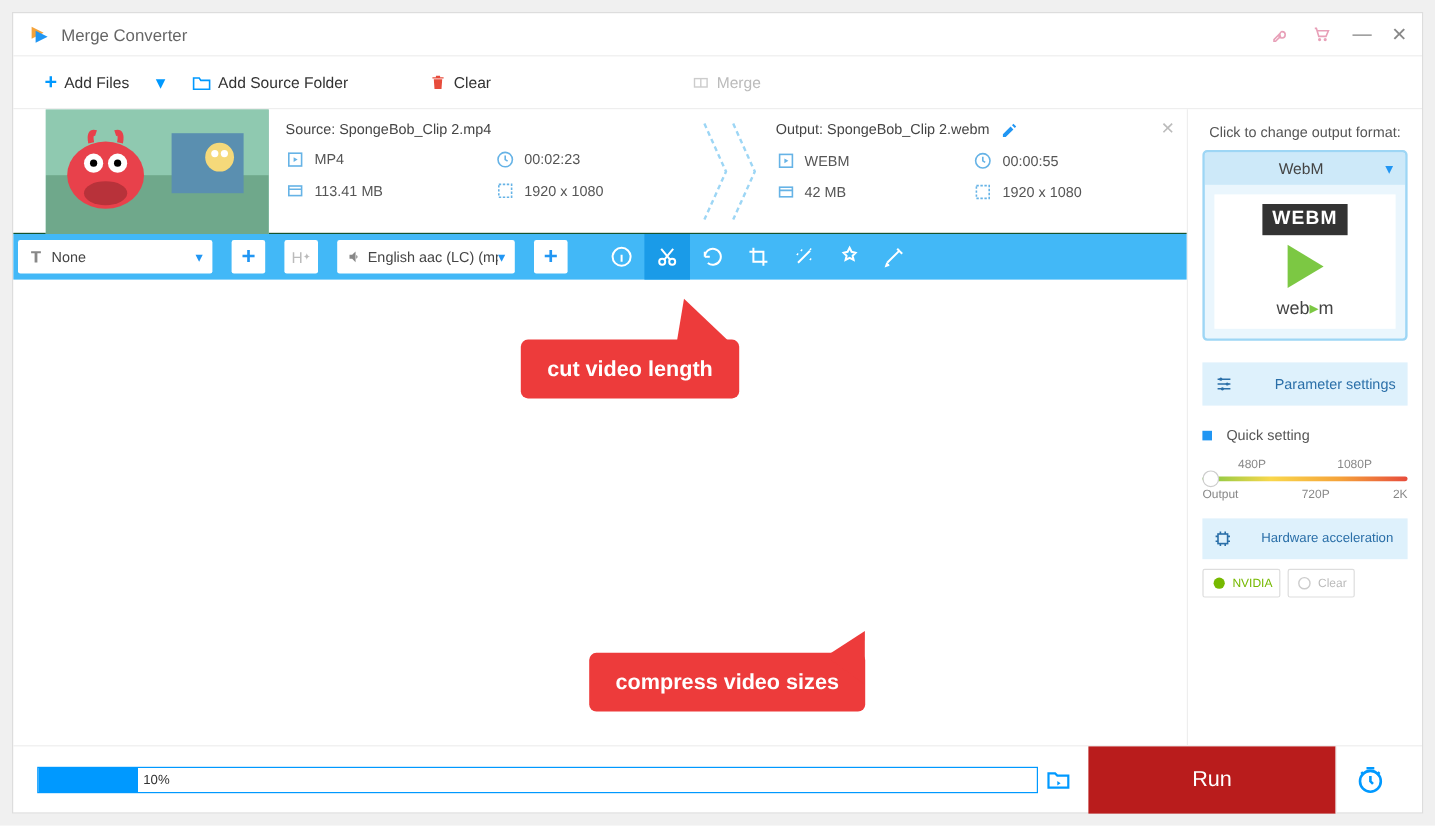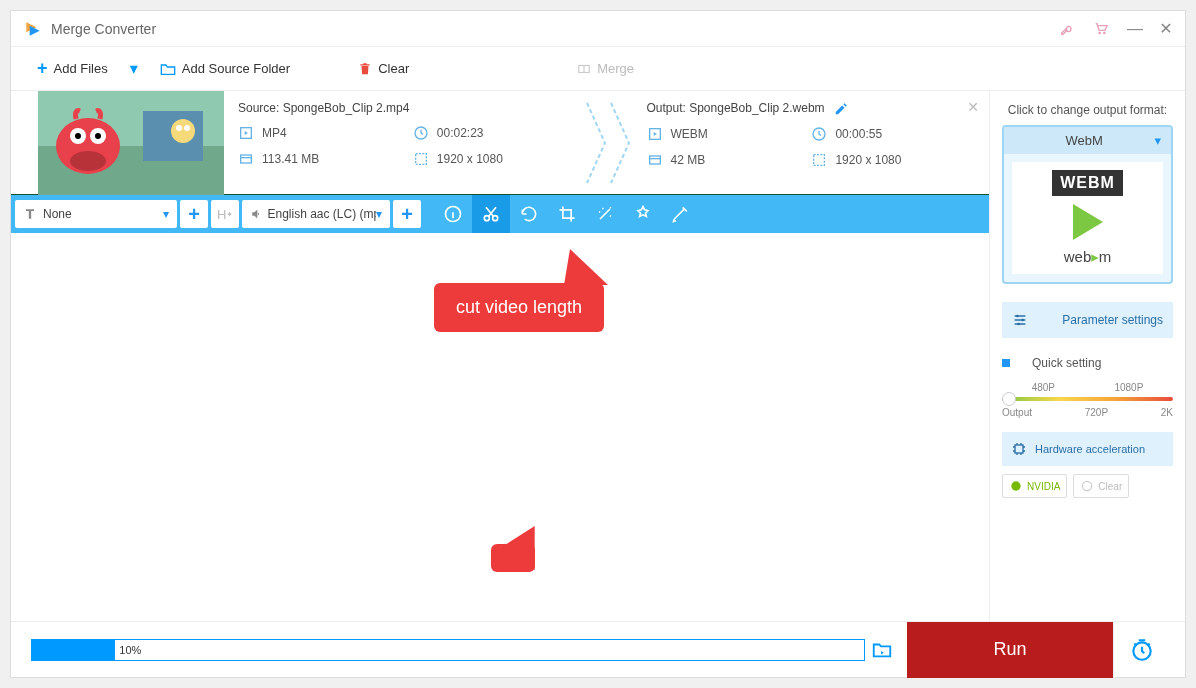--- a/index.html
+++ b/index.html
@@ -38,58 +38,58 @@
 .info-header { font-size: 12px; color: #444; margin-bottom: 10px; }
 .info-grid { display: grid; grid-template-columns: auto auto; gap: 10px 30px; font-size: 12px; color: #555; }
 .info-item { display: flex; align-items: center; gap: 8px; }
 .info-icon { width: 16px; height: 16px; color: #66b3e6; flex-shrink: 0; }
 .arrow-sep { position: absolute; left: 50%; top: 0; bottom: 0; transform: translateX(-50%); display: flex; align-items: center; }
 .arrow-sep svg { width: 60px; height: 90px; }
 .close-x { position: absolute; top: 8px; right: 10px; color: #bbb; font-size: 14px; cursor: pointer; }
 .edit-pencil { color: #2196f3; margin-left: 6px; cursor: pointer; }
 
 
-.blue-bar { height: 38px; background: #42b8f7; display: flex; align-items: center; padding: 0 4px; gap: 3px; }
+.blue-bar { height: 38px; background: #42b8f7; display: flex; align-items: center; padding: 0 4px; gap: 16px; }
 .bb-select { background: #fff; height: 28px; display: flex; align-items: center; padding: 0 8px; font-size: 12px; color: #444; border-radius: 2px; }
 .bb-select-subtitle { width: 162px; }
 .bb-select-audio { width: 148px; }
 .bb-chev { color: #2196f3; margin-left: auto; }
 .bb-plus { width: 28px; height: 28px; background: #fff; display: flex; align-items: center; justify-content: center; color: #2196f3; font-size: 20px; font-weight: bold; border-radius: 2px; cursor: pointer; }
 .bb-h { width: 28px; height: 28px; background: #fff; display: flex; align-items: center; justify-content: center; color: #bbb; font-size: 13px; border-radius: 2px; cursor: pointer; }
 .bb-tool { width: 38px; height: 38px; display: flex; align-items: center; justify-content: center; color: #fff; cursor: pointer; }
 .bb-tool.active { background: #1a9be8; }
 .bb-tool svg { width: 20px; height: 20px; }
 .bb-tools { display: flex; margin-left: 10px; }
 
 
-.callout { position: absolute; background: #ed3b3b; color: #fff; padding: 14px 22px; border-radius: 6px; font-size: 18px; font-weight: 400; }
+.callout { position: absolute; background: #ed3b3b; color: #fff; padding: 14px 22px; border-radius: 6px; font-size: 18px; font-weight: 700; }
 .callout-arrow { position: absolute; width: 0; height: 0; }
 .callout1 { top: 192px; left: 423px; }
 .callout1 .callout-arrow { top: -34px; left: 130px; border-left: 6px solid transparent; border-right: 38px solid transparent; border-bottom: 36px solid #ed3b3b; }
 .callout2 { top: 453px; left: 480px; }
 .callout2 .callout-arrow { top: -18px; right: -14px; border-left: 14px solid transparent; border-right: 26px solid transparent; border-bottom: 36px solid #ed3b3b; transform: rotate(36deg); }
 
 
 .sb-label { text-align: center; margin-bottom: 8px; font-size: 12px; }
 .format-box { border: 2px solid #9dd6f5; background: #eaf6fd; border-radius: 4px; padding: 0; overflow: hidden; }
 .format-header { background: #cde9f9; padding: 6px 10px; display: flex; align-items: center; font-size: 13px; color: #444; }
 .format-header .bb-chev { color: #2196f3; }
 .format-body { background: #fff; margin: 8px; padding: 8px; text-align: center; }
 .format-badge { background: #333; color: #fff; font-weight: bold; padding: 4px 8px; display: inline-block; font-size: 16px; letter-spacing: 1px; }
 .format-play { margin: 8px auto; width: 0; height: 0; border-left: 30px solid #7cc843; border-top: 18px solid transparent; border-bottom: 18px solid transparent; }
 .format-webm { font-size: 15px; color: #444; }
 .format-webm .p { color: #7cc843; }
 .param-btn { margin-top: 18px; background: #def1fc; padding: 10px; font-size: 12px; color: #2a6fa8; display: flex; align-items: center; gap: 8px; cursor: pointer; justify-content: space-between; }
-.quick-label { margin-top: 18px; display: flex; align-items: center; gap: 22px; font-size: 12px; }
+.quick-label { margin-top: 18px; display: flex; align-items: center; gap: 12px; font-size: 12px; }
 .quick-slider { margin-top: 12px; position: relative; }
 .slider-track { height: 4px; background: linear-gradient(90deg, #7cc843, #f9d74b, #f5a33a, #e74c3c); border-radius: 2px; position: relative; }
 .slider-thumb { position: absolute; left: 0; top: -5px; width: 14px; height: 14px; background: #fff; border: 1px solid #ccc; border-radius: 50%; }
 .slider-labels { display: flex; justify-content: space-between; font-size: 10px; color: #888; margin-top: 6px; }
 .slider-top-labels { display: flex; justify-content: space-around; font-size: 10px; color: #888; margin-bottom: 4px; }
-.hw-btn { margin-top: 14px; background: #def1fc; padding: 9px; font-size: 11px; color: #2a6fa8; display: flex; align-items: center; gap: 8px; cursor: pointer; }
+.hw-btn { margin-top: 14px; background: #def1fc; padding: 9px; font-size: 11px; color: #2a6fa8; display: flex; align-items: center; gap: 24px; cursor: pointer; }
 .gpu-row { margin-top: 8px; display: flex; gap: 6px; }
 .gpu-badge { border: 1px solid #ddd; padding: 4px 6px; font-size: 10px; display: flex; align-items: center; gap: 4px; border-radius: 2px; }
 .nvidia { color: #76b900; }
 .intel { color: #bbb; }
 
 
 .bottombar { position: absolute; bottom: 0; left: 0; right: 0; height: 56px; border-top: 1px solid #eee; display: flex; align-items: center; padding: 0 16px 0 20px; }
 .progress-wrap { flex: 1; height: 22px; border: 1px solid #0099ff; background: #fff; position: relative; margin-right: 6px; }
 .progress-fill { height: 100%; background: #0099ff; width: 10%; }
 .progress-text { position: absolute; left: 10.5%; top: 50%; transform: translateY(-50%); font-size: 11px; color: #333; }
@@ -310,20 +310,21 @@
             </div>
         </div>
       </div>
 
       <div class="callout callout1">
         <div class="callout-arrow"></div>
         <span>cut video length</span>
       </div>
       <div class="callout callout2">
         <div class="callout-arrow"></div>
+        <span>compress video sizes</span>
       </div>
     </div>
 
     <div class="sidebar">
       <div class="sb-label">Click to change output format:</div>
       <div class="format-box">
         <div class="format-header">
           <span style="margin:0 auto">WebM</span>
           <span class="bb-chev" style="margin-left:0">▾</span>
         </div>

